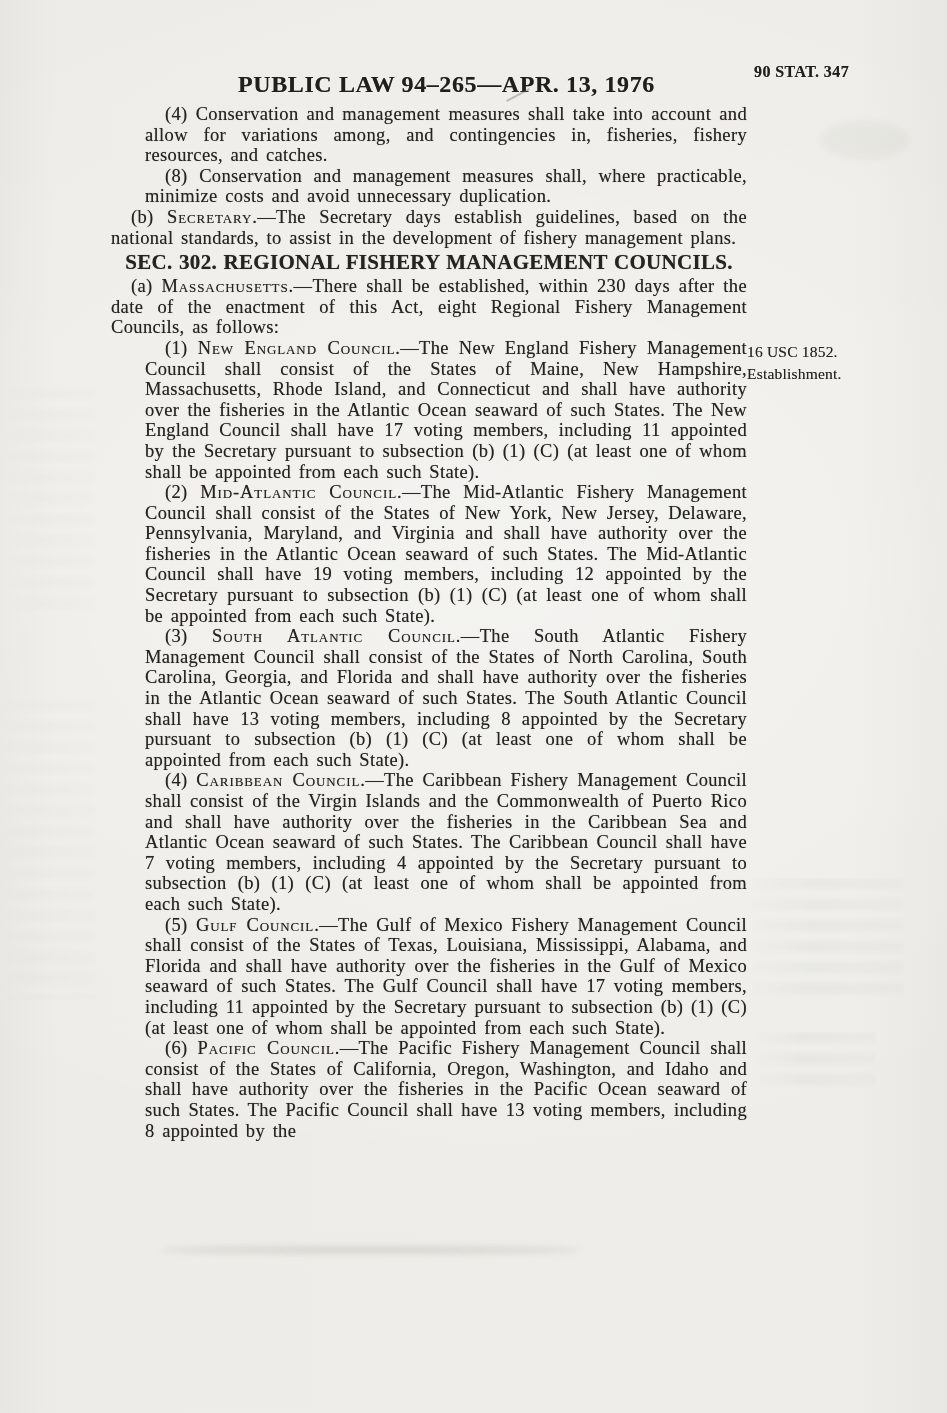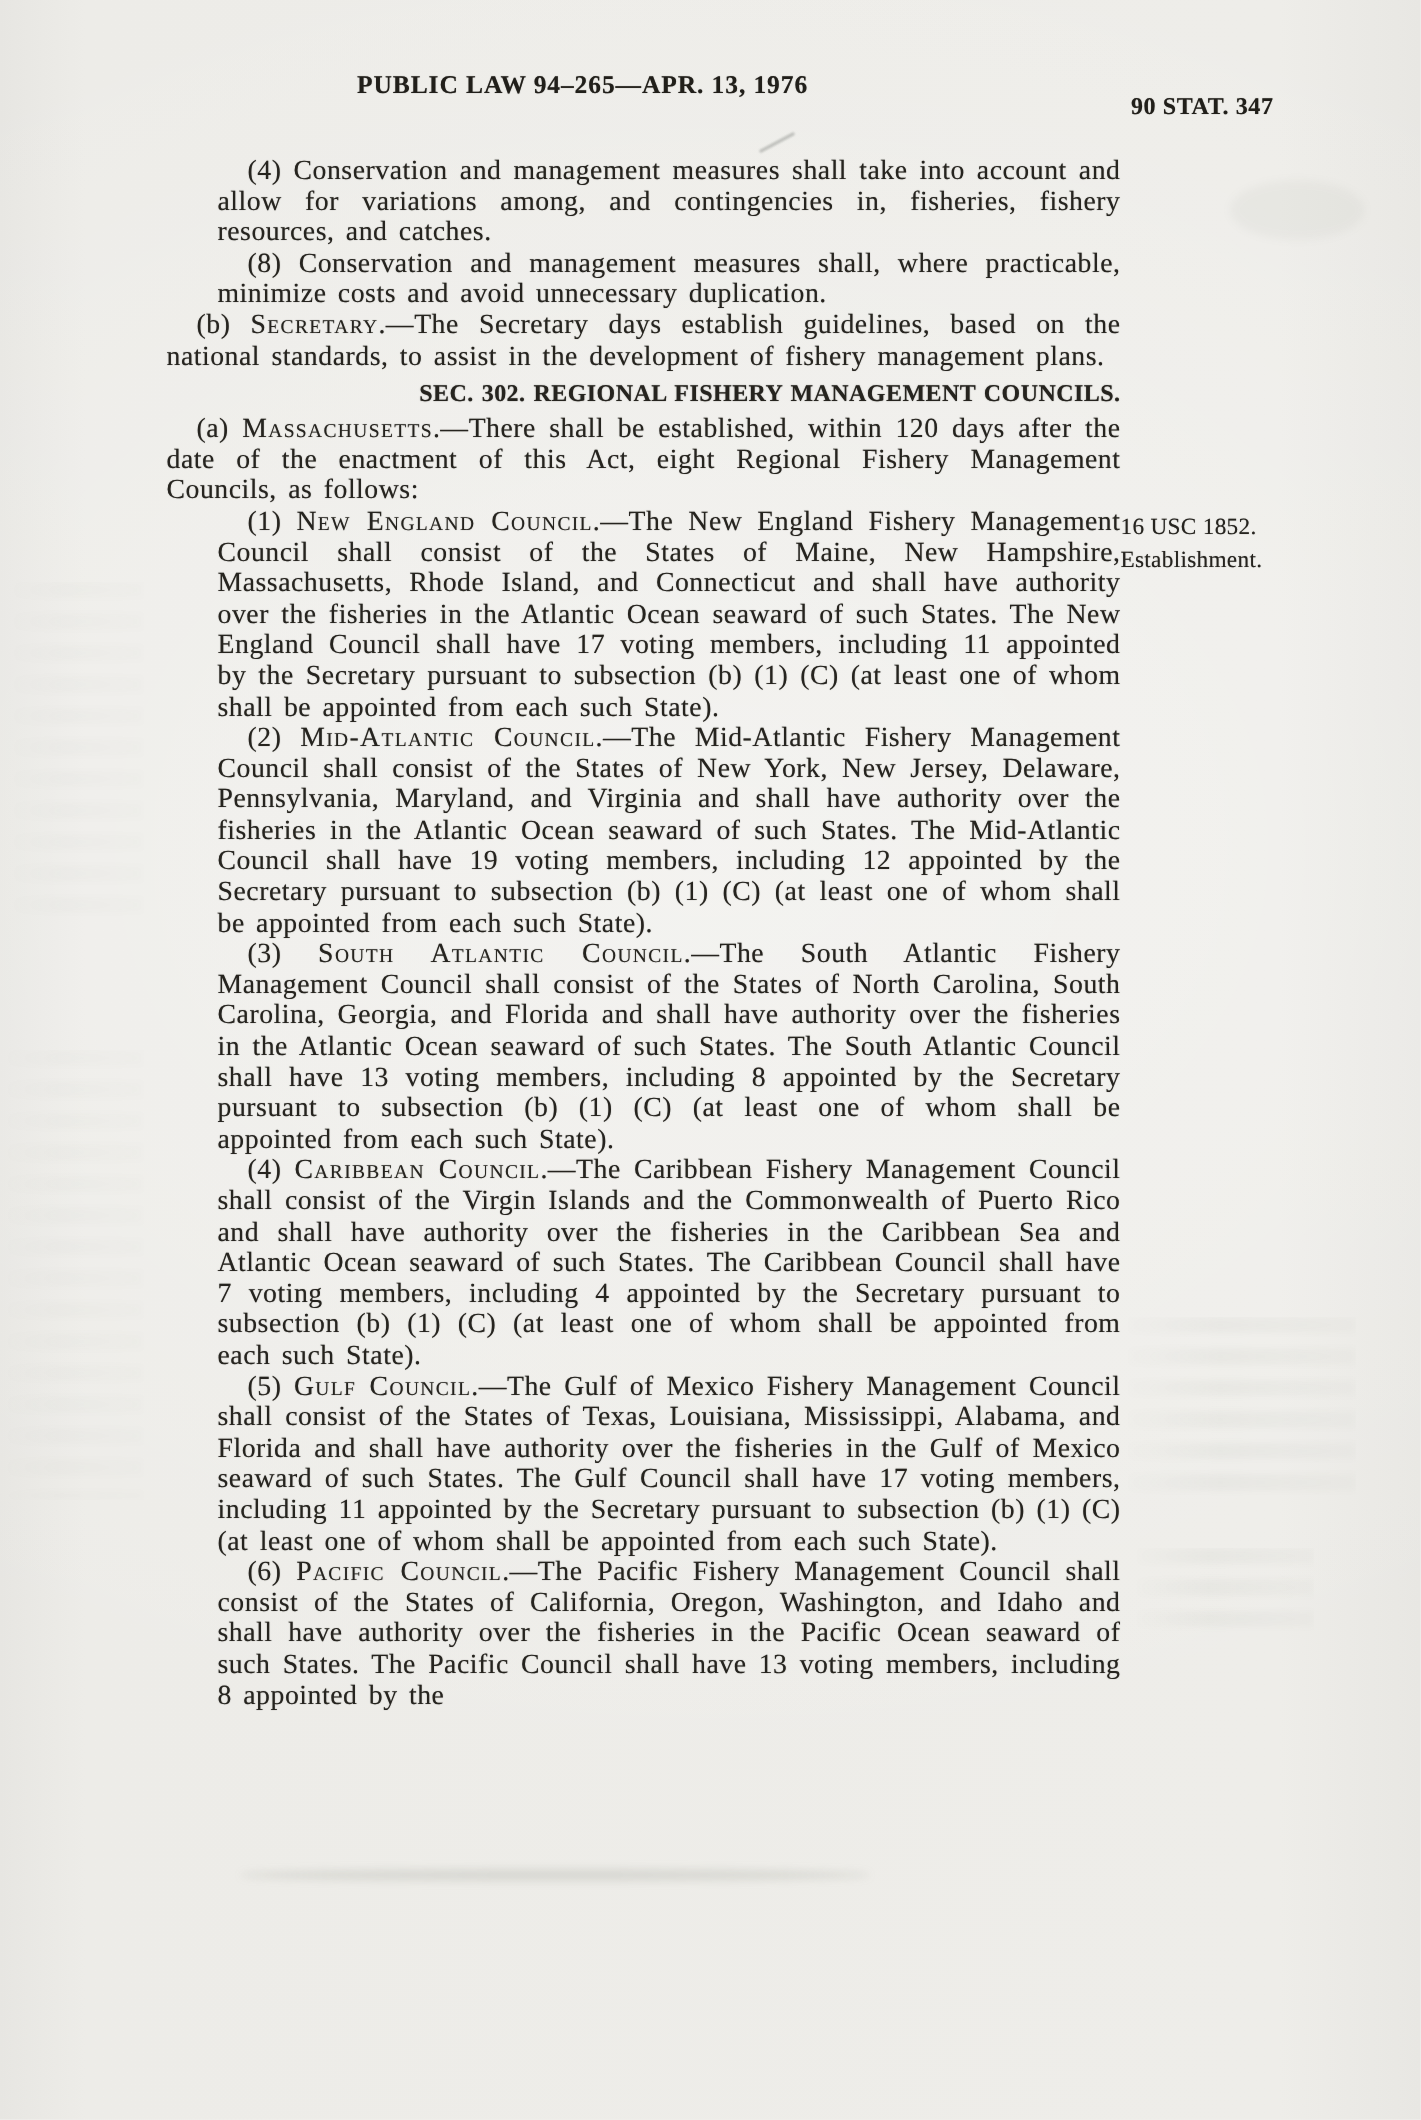--- a/index.html
+++ b/index.html
@@ -11,22 +11,22 @@
   .page{
     position:relative;width:947px;height:1413px;overflow:hidden;
     background:
       radial-gradient(ellipse 1200px 900px at 50% 40%, rgba(255,255,255,0.35), rgba(0,0,0,0) 70%),
       linear-gradient(90deg, #e7e6e2 0%, #edece8 6%, #eeede9 90%, #e8e7e3 100%),
       #ecebe7;
     color:#26241f;
   }
   
   .law-title{
-    position:absolute;left:238px;top:47px;
-    font-size:17px;font-weight:bold;letter-spacing:0.6px;
+    position:absolute;left:238px;top:71px;
+    font-size:24px;font-weight:bold;letter-spacing:0.6px;
     color:#211f1a;text-shadow:0 0 0.6px rgba(33,31,26,0.55);
     white-space:nowrap;
   }
   .stat-ref{
     position:absolute;left:754px;top:63px;
     font-size:16px;font-weight:bold;letter-spacing:0.4px;
     color:#211f1a;text-shadow:0 0 0.6px rgba(33,31,26,0.55);
     white-space:nowrap;
   }
   
@@ -35,21 +35,21 @@
     font-size:18.5px;line-height:20.6px;
     letter-spacing:0.35px;word-spacing:2.6px;
     text-align:justify;
     color:#26241f;
     text-shadow:0 0 0.7px rgba(38,36,31,0.5);
   }
   .para{margin:0;text-indent:20px;}
   .para.item{padding-left:34px;}
   .para.heading{
     text-indent:0;font-weight:bold;letter-spacing:0.3px;word-spacing:1px;
-    font-size:16px;line-height:21px;margin:4px 0 3px 0;text-align:right;
+    font-size:21px;line-height:21px;margin:4px 0 3px 0;text-align:center;
     text-shadow:0 0 0.8px rgba(33,31,26,0.6);
   }
   .sc{font-variant:small-caps;letter-spacing:0.9px;}
   
   .margin-note{
     position:absolute;left:747px;top:297px;width:160px;
     font-size:15.5px;line-height:21.5px;letter-spacing:0.2px;
     color:#26241f;text-shadow:0 0 0.6px rgba(38,36,31,0.5);margin-top:44px;
   }
   
@@ -81,21 +81,21 @@
 
   <div class="law-title">PUBLIC LAW 94–265—APR. 13, 1976</div>
   <div class="stat-ref">90 STAT. 347</div>
   <div class="pencil-mark"></div>
 
   <div class="text-column" id="paragraphs">
       <p class="para item"><span>(4) Conservation and management measures shall take into account and allow for variations among, and contingencies in, fisheries, fishery resources, and catches.</span></p>
       <p class="para item"><span>(8) Conservation and management measures shall, where practicable, minimize costs and avoid unnecessary duplication.</span></p>
       <p class="para top"><span>(b) </span><span class="sc">Secretary</span><span>.—The Secretary days establish guidelines, based on the national standards, to assist in the development of fishery management plans.</span></p>
       <p class="para heading"><span>SEC. 302. REGIONAL FISHERY MANAGEMENT COUNCILS.</span></p>
-      <p class="para top"><span>(a) </span><span class="sc">Massachusetts</span><span>.—There shall be established, within 120 days after the date of the enactment of this Act, eight Regional Fishery Management Councils, as follows:</span></p>
+      <p class="para top"><span>(a) </span><span class="sc">Massachusetts</span><span>.—There shall be established, within 230 days after the date of the enactment of this Act, eight Regional Fishery Management Councils, as follows:</span></p>
       <p class="para item"><span>(1) </span><span class="sc">New England Council</span><span>.—The New England Fishery Management Council shall consist of the States of Maine, New Hampshire, Massachusetts, Rhode Island, and Connecticut and shall have authority over the fisheries in the Atlantic Ocean seaward of such States. The New England Council shall have 17 voting members, including 11 appointed by the Secretary pursuant to subsection (b) (1) (C) (at least one of whom shall be appointed from each such State).</span></p>
       <p class="para item"><span>(2) </span><span class="sc">Mid-Atlantic Council</span><span>.—The Mid-Atlantic Fishery Management Council shall consist of the States of New York, New Jersey, Delaware, Pennsylvania, Maryland, and Virginia and shall have authority over the fisheries in the Atlantic Ocean seaward of such States. The Mid-Atlantic Council shall have 19 voting members, including 12 appointed by the Secretary pursuant to subsection (b) (1) (C) (at least one of whom shall be appointed from each such State).</span></p>
       <p class="para item"><span>(3) </span><span class="sc">South Atlantic Council</span><span>.—The South Atlantic Fishery Management Council shall consist of the States of North Carolina, South Carolina, Georgia, and Florida and shall have authority over the fisheries in the Atlantic Ocean seaward of such States. The South Atlantic Council shall have 13 voting members, including 8 appointed by the Secretary pursuant to subsection (b) (1) (C) (at least one of whom shall be appointed from each such State).</span></p>
       <p class="para item"><span>(4) </span><span class="sc">Caribbean Council</span><span>.—The Caribbean Fishery Management Council shall consist of the Virgin Islands and the Commonwealth of Puerto Rico and shall have authority over the fisheries in the Caribbean Sea and Atlantic Ocean seaward of such States. The Caribbean Council shall have 7 voting members, including 4 appointed by the Secretary pursuant to subsection (b) (1) (C) (at least one of whom shall be appointed from each such State).</span></p>
       <p class="para item"><span>(5) </span><span class="sc">Gulf Council</span><span>.—The Gulf of Mexico Fishery Management Council shall consist of the States of Texas, Louisiana, Mississippi, Alabama, and Florida and shall have authority over the fisheries in the Gulf of Mexico seaward of such States. The Gulf Council shall have 17 voting members, including 11 appointed by the Secretary pursuant to subsection (b) (1) (C) (at least one of whom shall be appointed from each such State).</span></p>
       <p class="para item"><span>(6) </span><span class="sc">Pacific Council</span><span>.—The Pacific Fishery Management Council shall consist of the States of California, Oregon, Washington, and Idaho and shall have authority over the fisheries in the Pacific Ocean seaward of such States. The Pacific Council shall have 13 voting members, including 8 appointed by the</span></p>
     </div>
 
   <div class="margin-note">
     <div>16 USC 1852.</div>

